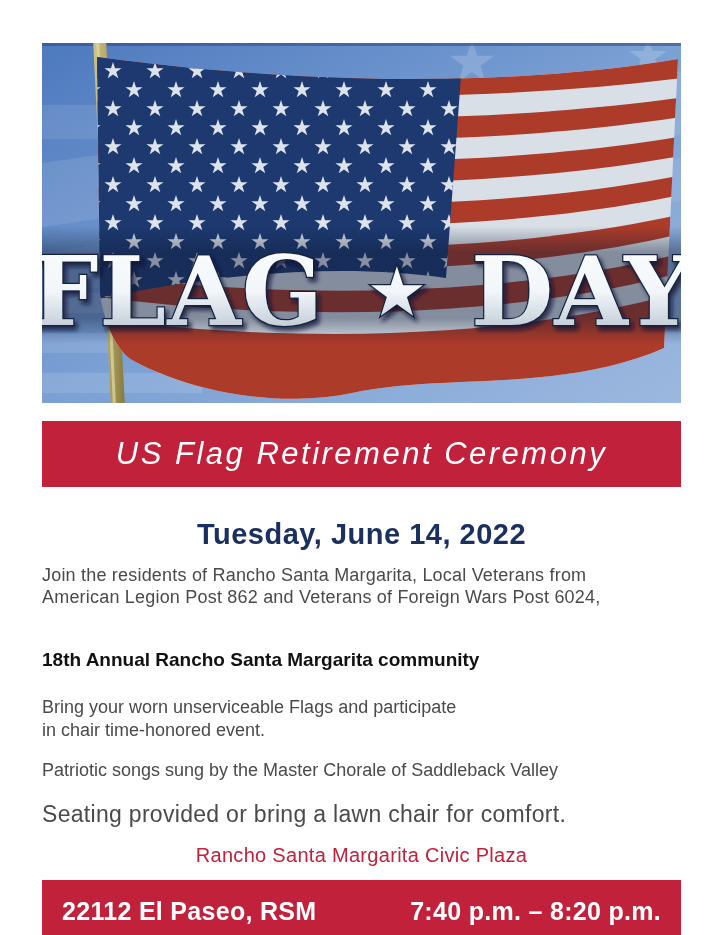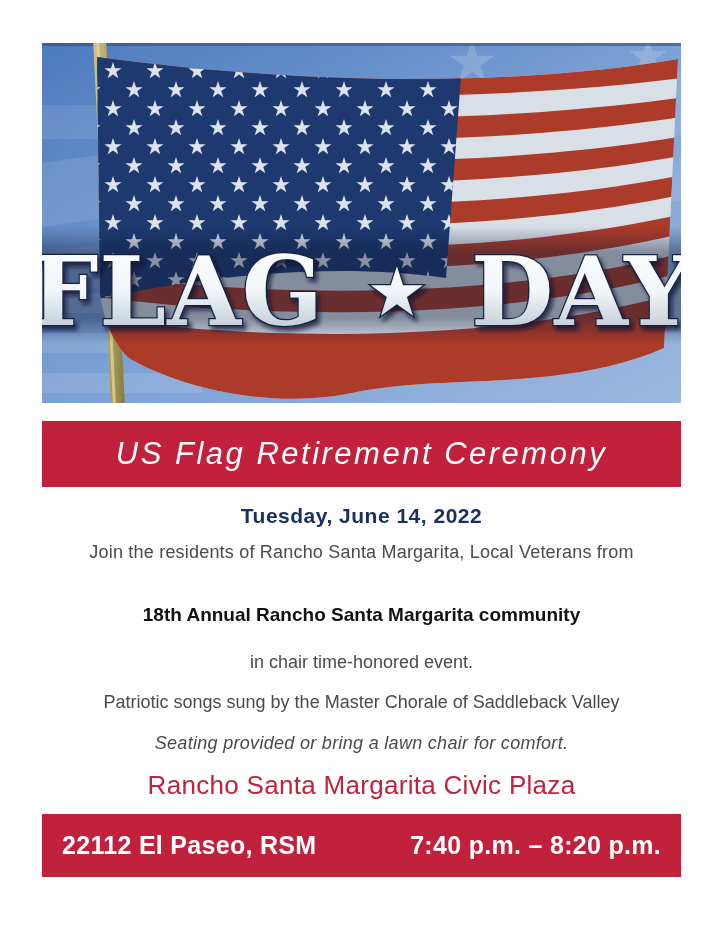--- a/index.html
+++ b/index.html
@@ -31,30 +31,30 @@
   .banner-title {
     color: #ffffff;
     font-size: 31px;
     font-style: italic;
     letter-spacing: 2.5px;
     font-weight: 400;
   }
 
   
   .date-line {
-    margin-top: 17px;
+    margin-top: 31px;
     text-align: center;
     color: #1A3160;
-    font-size: 21px;
+    font-size: 29px;
     font-weight: bold;
     letter-spacing: 0.5px;
   }
 
   
-  .para { text-align: center; }
+  .para { text-align: left; }
   .intro {
     margin-top: 13px;
     font-size: 18px;
     line-height: 22px;
     color: #4a4a4a;
     letter-spacing: 0.2px;
   }
   .highlight {
     margin-top: 40px;
     font-size: 19px;
@@ -68,30 +68,29 @@
     line-height: 23px;
     color: #4a4a4a;
   }
   .music {
     margin-top: 18px;
     font-size: 18px;
     color: #4a4a4a;
   }
   .seating {
     margin-top: 20px;
-    font-size: 18px;
-    font-style: italic;
+    font-size: 23px;
     color: #4a4a4a;
     letter-spacing: 0.3px;
   }
   .venue {
     margin-top: 16px;
     text-align: center;
     color: #C1213A;
-    font-size: 26px;
+    font-size: 20px;
     font-weight: 500;
     letter-spacing: 0.3px;
   }
 
   
   .footer-banner {
     margin-top: 13px;
     width: 639px; height: 63px;
     background: #C1213A;
     display: flex; align-items: center; justify-content: space-between;
@@ -194,27 +193,29 @@
   </svg>
 
   <div class="banner">
     <div class="banner-title">US Flag Retirement Ceremony</div>
   </div>
 
   <div class="date-line">Tuesday, June 14, 2022</div>
 
   <div class="para intro">
     <div>Join the residents of Rancho Santa Margarita, Local Veterans from</div>
+    <div>American Legion Post 862 and Veterans of Foreign Wars Post 6024,</div>
   </div>
 
   <div class="para highlight">
     <div>18th Annual Rancho Santa Margarita community</div>
   </div>
 
   <div class="para bring">
+    <div>Bring your worn unserviceable Flags and participate</div>
     <div>in chair time-honored event.</div>
   </div>
 
   <div class="para music">Patriotic songs sung by the Master Chorale of Saddleback Valley</div>
 
   <div class="para seating">Seating provided or bring a lawn chair for comfort.</div>
 
   <div class="venue">Rancho Santa Margarita Civic Plaza</div>
 
   <div class="footer-banner">

